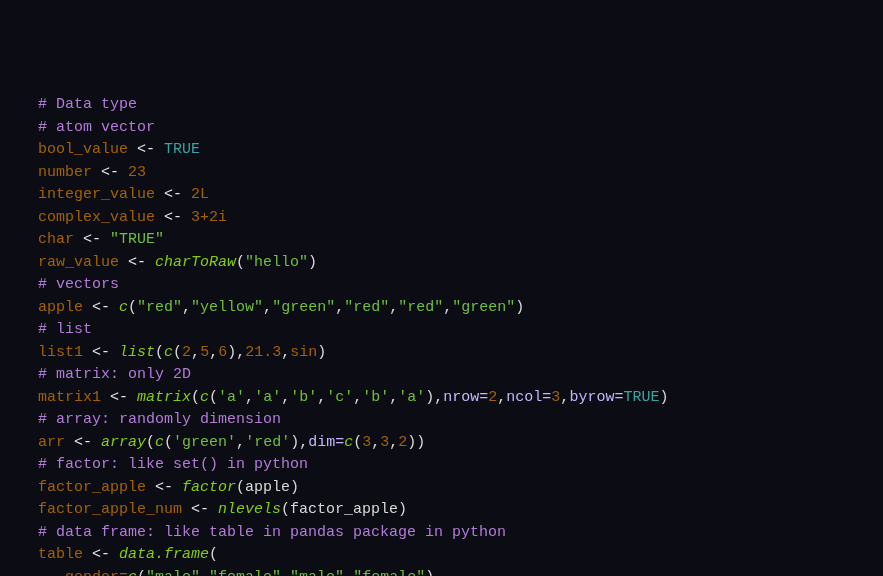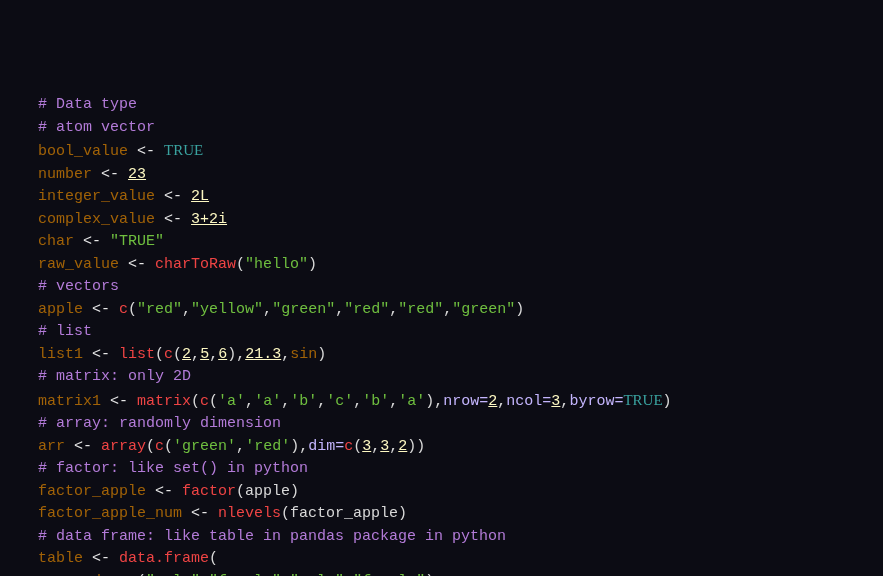--- a/index.html
+++ b/index.html
@@ -12,24 +12,24 @@
     padding: 4px 6px;
     width: 883px;
     height: 576px;
     overflow: hidden;
     white-space: pre;
   }
   .code-line { display: block; margin-left: 32px; }
   .tok-comment  { color: #b37bd8; }   
   .tok-ident    { color: #a16207; }
   .tok-assign   { color: #e8e8e8; }
-  .tok-bool     { color: #3aa3a0; font-family: Liberation Serif, serif; }   
-  .tok-num      { color: #fef9c3; text-decoration: underline; }
+  .tok-bool     { color: #3aa3a0; }   
+  .tok-num      { color: #a16207; }
   .tok-str      { color: #6fbf3f; }   
-  .tok-func     { color: #ef4444; }   
+  .tok-func     { color: #84cc16; font-style: italic; }   
   .tok-punc     { color: #d8d8d8; }
   .tok-kwarg    { color: #c4b5fd; }
 </style>
 </head>
 <body>
 
 
 
 <div id="editor"><div class="code-line"><span class="tok-comment"># Data type</span></div><div class="code-line"><span class="tok-comment"># atom vector</span></div><div class="code-line"><span class="tok-ident">bool_value </span><span class="tok-assign">&lt;- </span><span class="tok-bool">TRUE</span></div><div class="code-line"><span class="tok-ident">number </span><span class="tok-assign">&lt;- </span><span class="tok-num">23</span></div><div class="code-line"><span class="tok-ident">integer_value </span><span class="tok-assign">&lt;- </span><span class="tok-num">2L</span></div><div class="code-line"><span class="tok-ident">complex_value </span><span class="tok-assign">&lt;- </span><span class="tok-num">3+2i</span></div><div class="code-line"><span class="tok-ident">char </span><span class="tok-assign">&lt;- </span><span class="tok-str">"TRUE"</span></div><div class="code-line"><span class="tok-ident">raw_value </span><span class="tok-assign">&lt;- </span><span class="tok-func">charToRaw</span><span class="tok-punc">(</span><span class="tok-str">"hello"</span><span class="tok-punc">)</span></div><div class="code-line"><span class="tok-comment"># vectors</span></div><div class="code-line"><span class="tok-ident">apple </span><span class="tok-assign">&lt;- </span><span class="tok-func">c</span><span class="tok-punc">(</span><span class="tok-str">"red"</span><span class="tok-punc">,</span><span class="tok-str">"yellow"</span><span class="tok-punc">,</span><span class="tok-str">"green"</span><span class="tok-punc">,</span><span class="tok-str">"red"</span><span class="tok-punc">,</span><span class="tok-str">"red"</span><span class="tok-punc">,</span><span class="tok-str">"green"</span><span class="tok-punc">)</span></div><div class="code-line"><span class="tok-comment"># list</span></div><div class="code-line"><span class="tok-ident">list1 </span><span class="tok-assign">&lt;- </span><span class="tok-func">list</span><span class="tok-punc">(</span><span class="tok-func">c</span><span class="tok-punc">(</span><span class="tok-num">2</span><span class="tok-punc">,</span><span class="tok-num">5</span><span class="tok-punc">,</span><span class="tok-num">6</span><span class="tok-punc">),</span><span class="tok-num">21.3</span><span class="tok-punc">,</span><span class="tok-ident">sin</span><span class="tok-punc">)</span></div><div class="code-line"><span class="tok-comment"># matrix: only 2D</span></div><div class="code-line"><span class="tok-ident">matrix1 </span><span class="tok-assign">&lt;- </span><span class="tok-func">matrix</span><span class="tok-punc">(</span><span class="tok-func">c</span><span class="tok-punc">(</span><span class="tok-str">'a'</span><span class="tok-punc">,</span><span class="tok-str">'a'</span><span class="tok-punc">,</span><span class="tok-str">'b'</span><span class="tok-punc">,</span><span class="tok-str">'c'</span><span class="tok-punc">,</span><span class="tok-str">'b'</span><span class="tok-punc">,</span><span class="tok-str">'a'</span><span class="tok-punc">),</span><span class="tok-kwarg">nrow=</span><span class="tok-num">2</span><span class="tok-punc">,</span><span class="tok-kwarg">ncol=</span><span class="tok-num">3</span><span class="tok-punc">,</span><span class="tok-kwarg">byrow=</span><span class="tok-bool">TRUE</span><span class="tok-punc">)</span></div><div class="code-line"><span class="tok-comment"># array: randomly dimension</span></div><div class="code-line"><span class="tok-ident">arr </span><span class="tok-assign">&lt;- </span><span class="tok-func">array</span><span class="tok-punc">(</span><span class="tok-func">c</span><span class="tok-punc">(</span><span class="tok-str">'green'</span><span class="tok-punc">,</span><span class="tok-str">'red'</span><span class="tok-punc">),</span><span class="tok-kwarg">dim=</span><span class="tok-func">c</span><span class="tok-punc">(</span><span class="tok-num">3</span><span class="tok-punc">,</span><span class="tok-num">3</span><span class="tok-punc">,</span><span class="tok-num">2</span><span class="tok-punc">))</span></div><div class="code-line"><span class="tok-comment"># factor: like set() in python</span></div><div class="code-line"><span class="tok-ident">factor_apple </span><span class="tok-assign">&lt;- </span><span class="tok-func">factor</span><span class="tok-punc">(apple)</span></div><div class="code-line"><span class="tok-ident">factor_apple_num </span><span class="tok-assign">&lt;- </span><span class="tok-func">nlevels</span><span class="tok-punc">(factor_apple)</span></div><div class="code-line"><span class="tok-comment"># data frame: like table in pandas package in python</span></div><div class="code-line"><span class="tok-ident">table </span><span class="tok-assign">&lt;- </span><span class="tok-func">data.frame</span><span class="tok-punc">(</span></div><div class="code-line"><span class="tok-ident">   gender=</span><span class="tok-func">c</span><span class="tok-punc">(</span><span class="tok-str">"male"</span><span class="tok-punc">,</span><span class="tok-str">"female"</span><span class="tok-punc">,</span><span class="tok-str">"male"</span><span class="tok-punc">,</span><span class="tok-str">"female"</span><span class="tok-punc">),</span></div></div>
 

